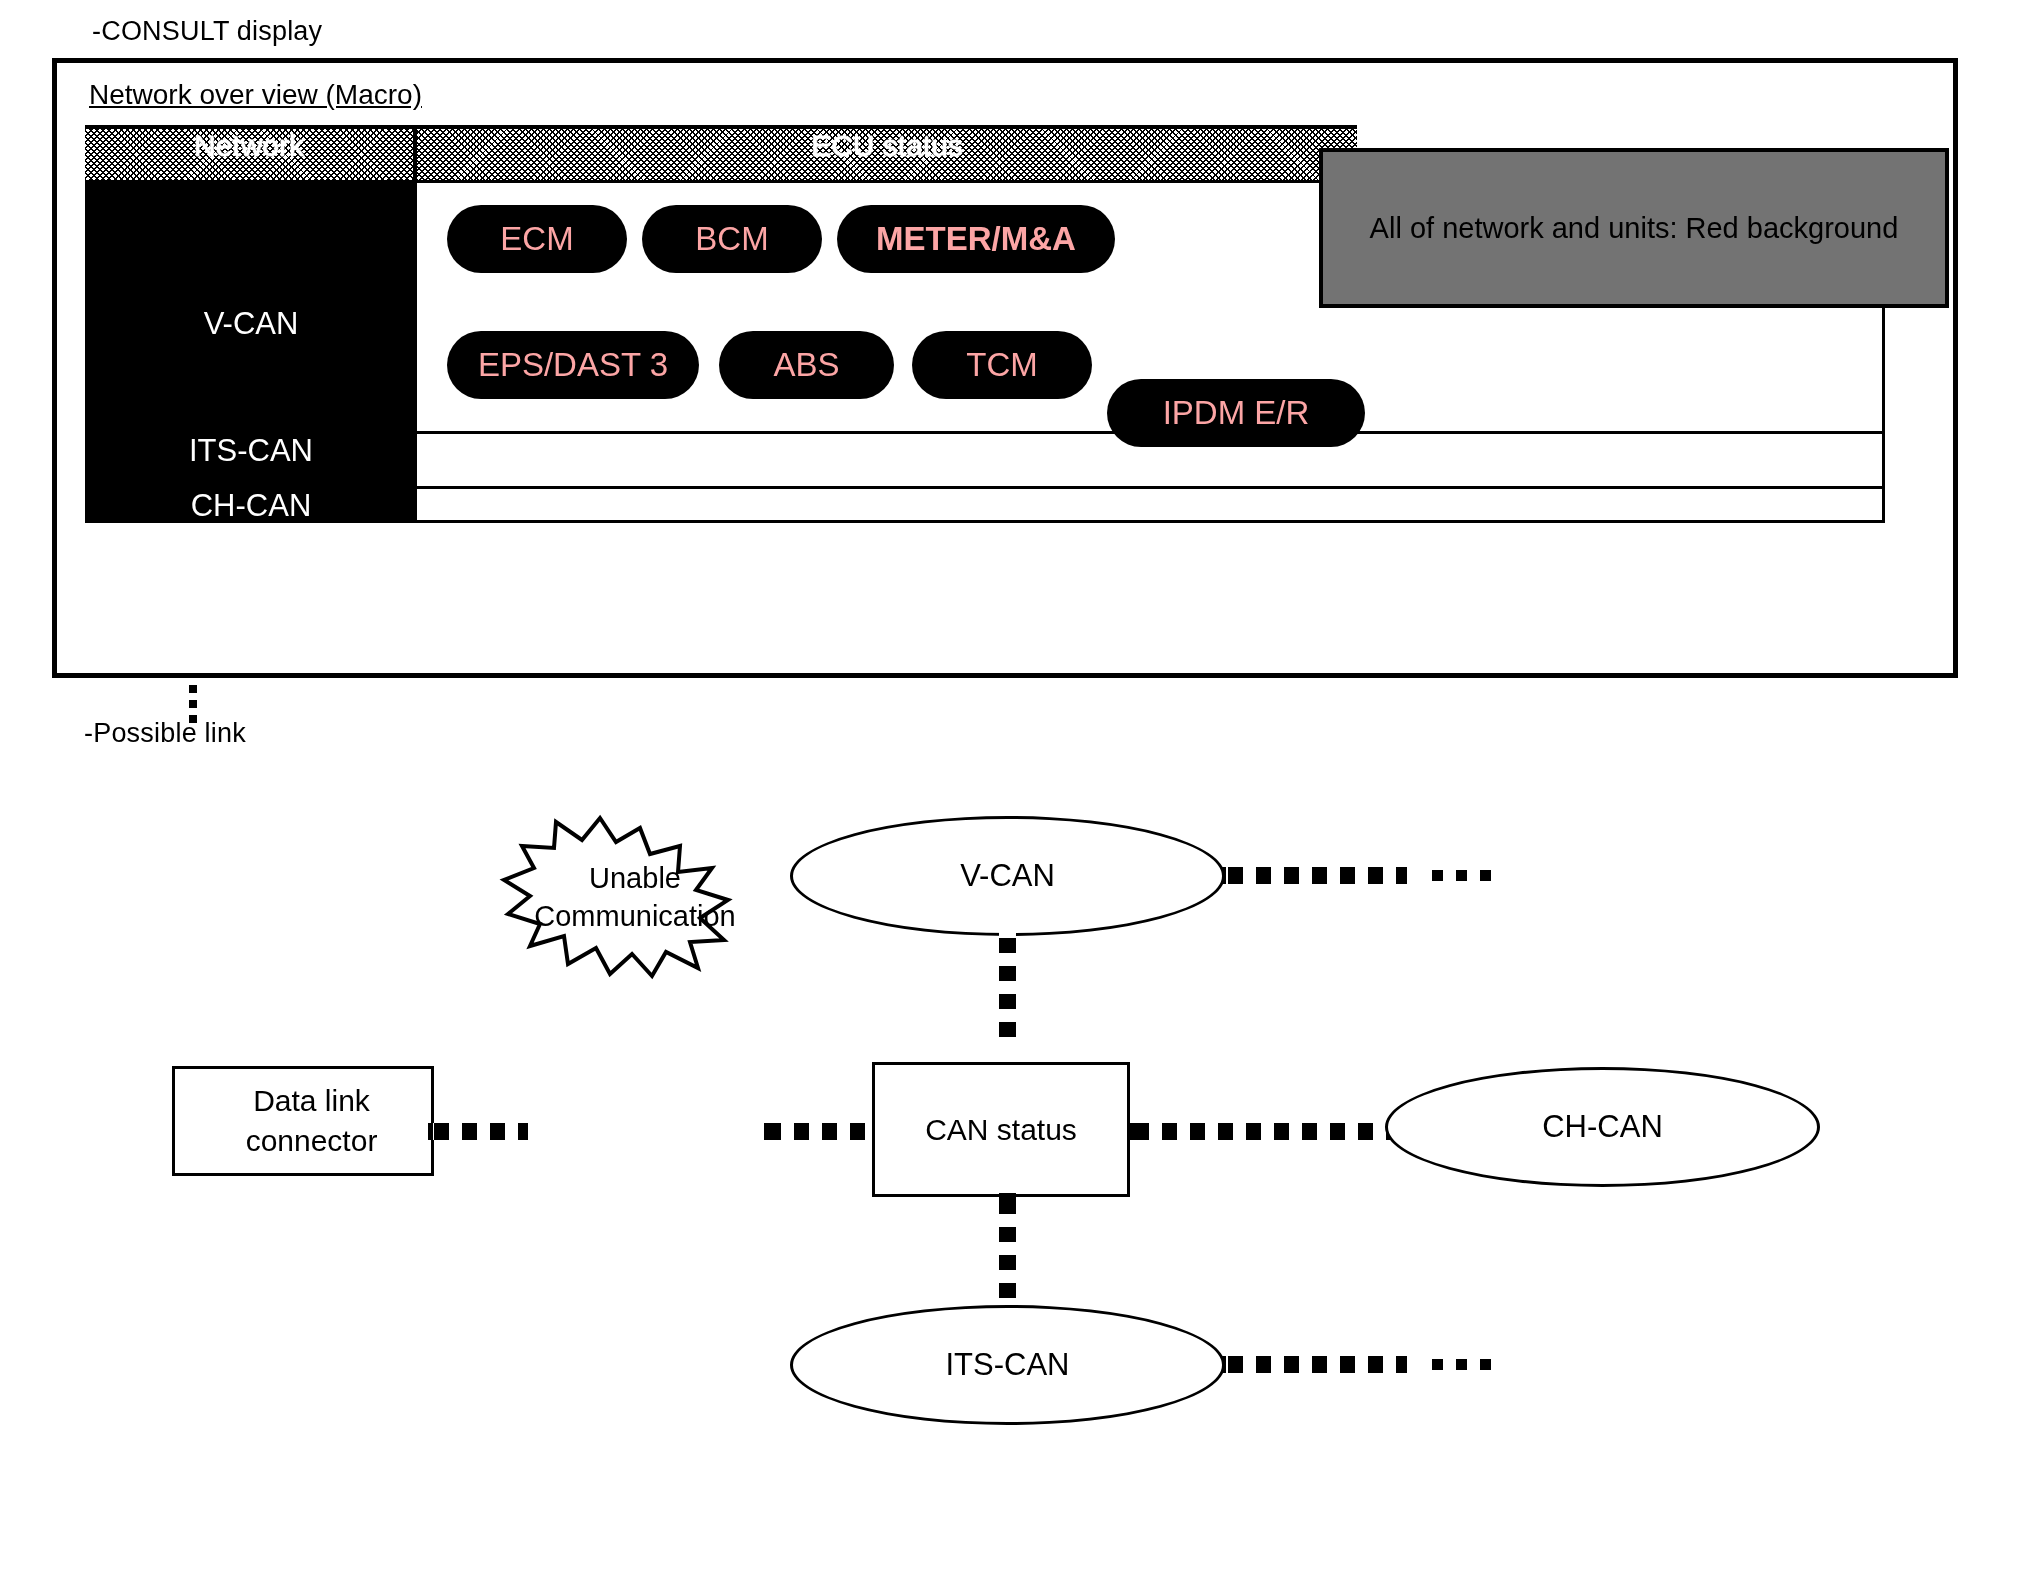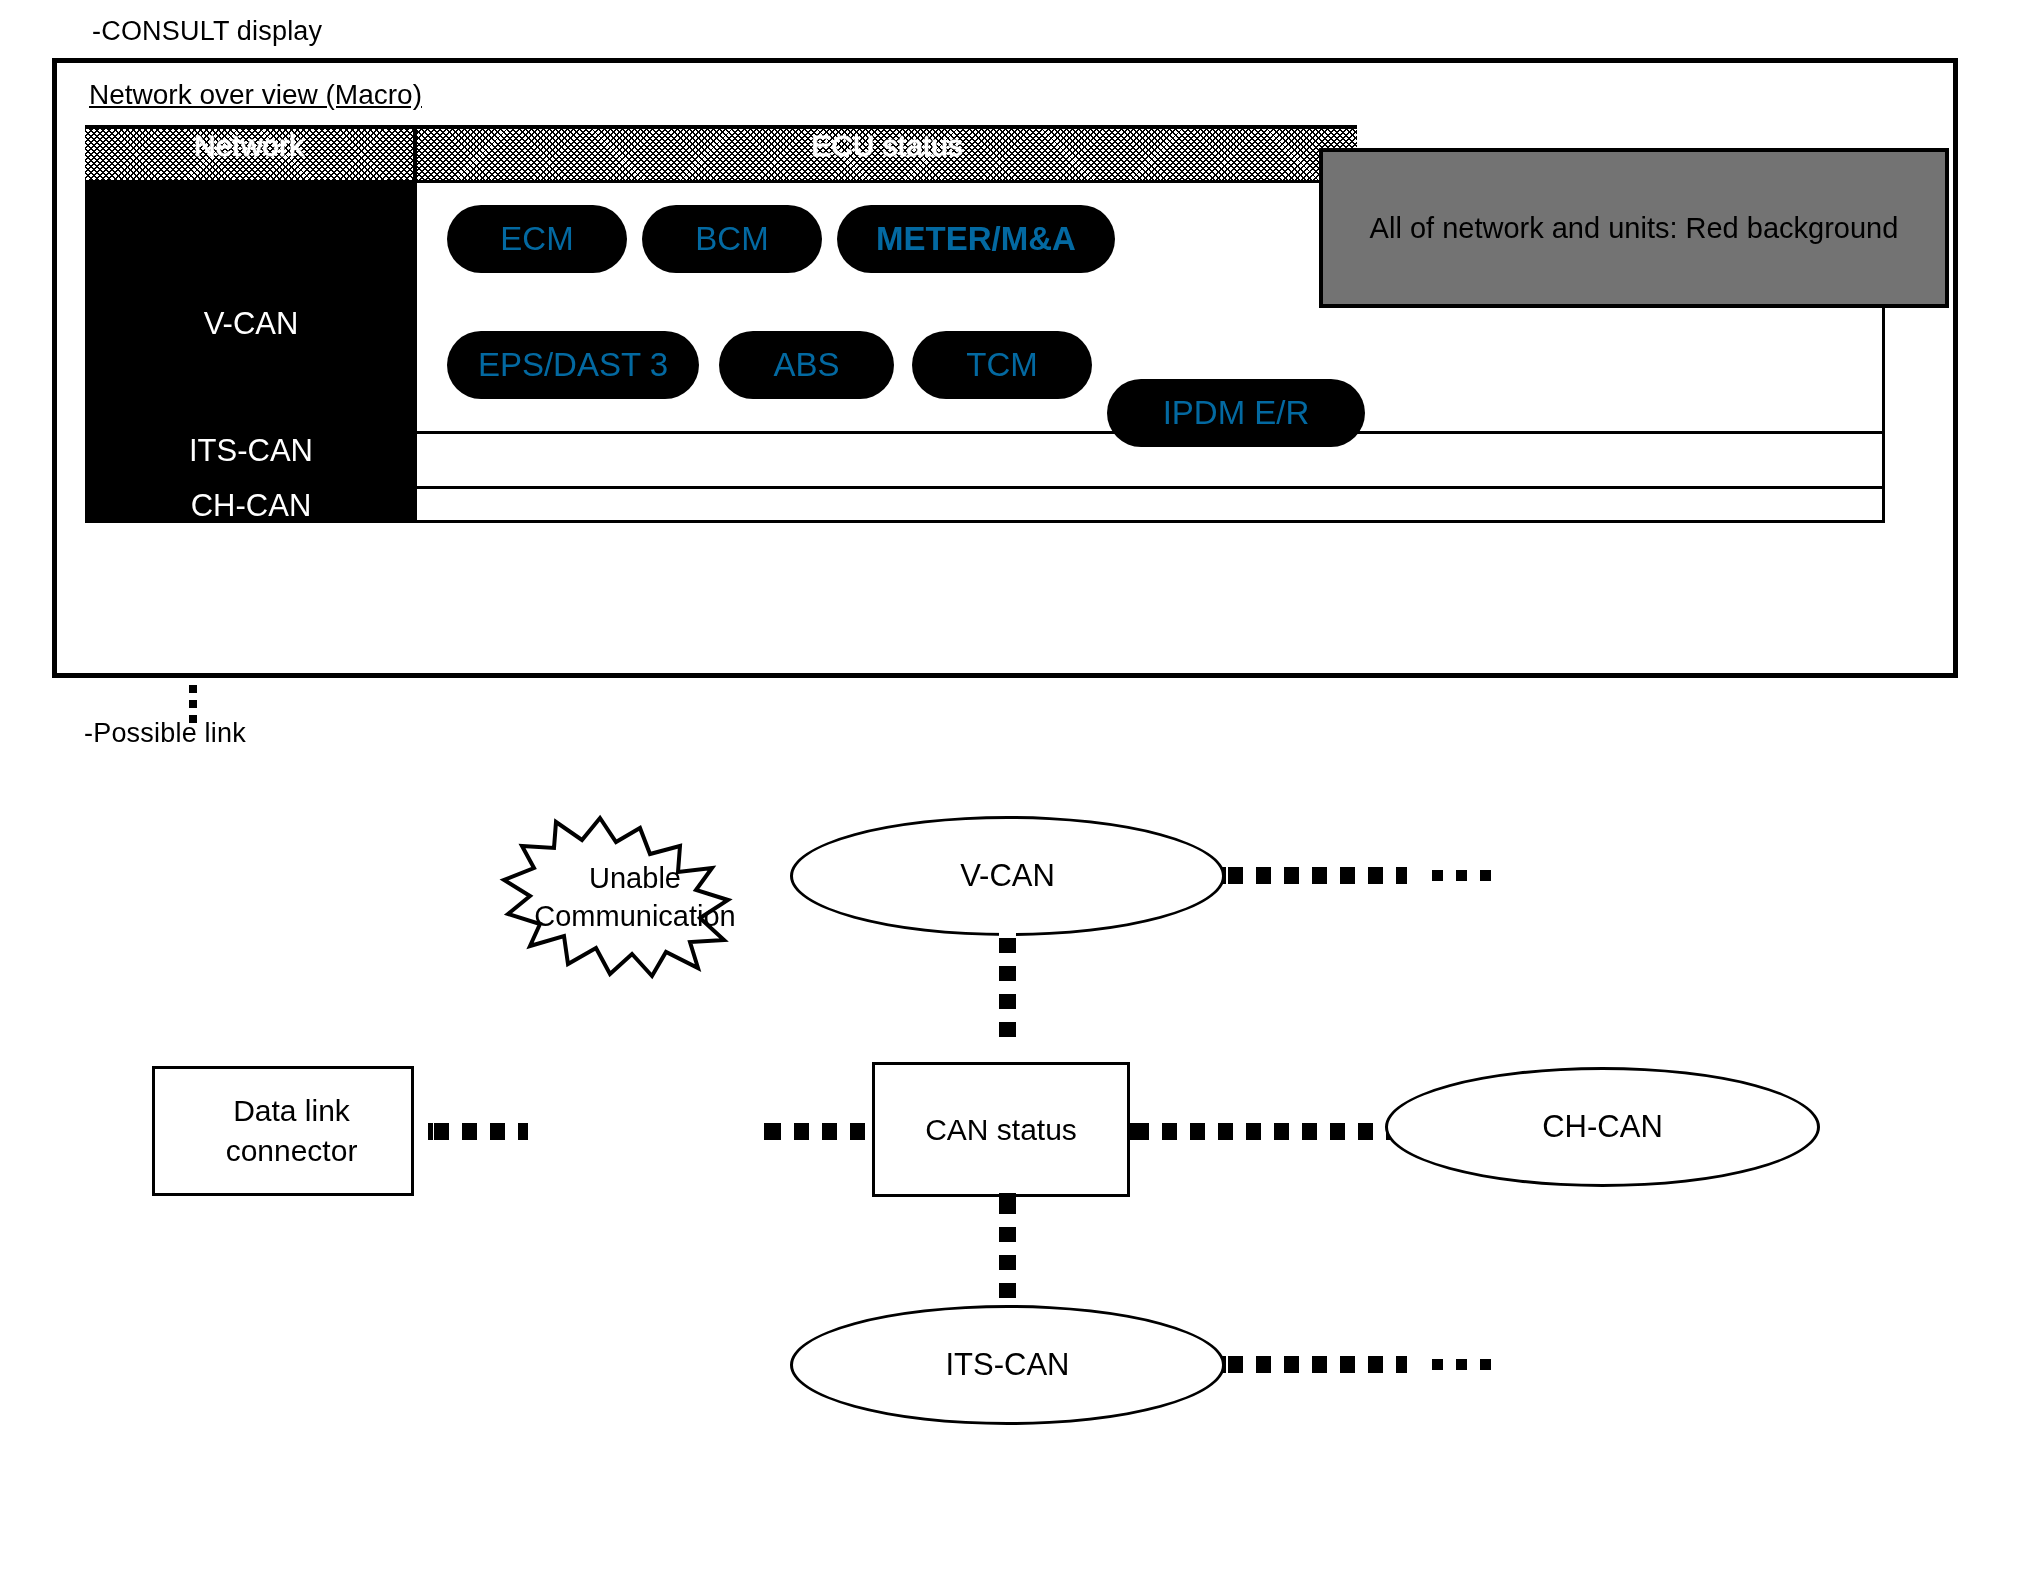--- a/index.html
+++ b/index.html
@@ -114,21 +114,21 @@
   #ecu-area-bottom {
     position: absolute;
     left: 0; bottom: 0; width: 100%;
     border-top: 3px solid #000;
   }
 
   
   .ecu-pill {
     position: absolute;
     background: #000;
-    color: #0369a1;
+    color: #fca5a5;
     border-radius: 34px;
     display: flex;
     align-items: center;
     justify-content: center;
     font-size: 33px;
     white-space: nowrap;
     height: 68px;
   }
 
   
@@ -294,21 +294,21 @@
 
   <div class="bus-h" style="left:1222px; top:107px; width:185px;"></div>
   <div class="ellipsis-dots" style="left:1432px; top:110px;">
     <span></span>
       <span></span>
       <span></span>
   </div>
 
   <div class="bus-v" style="left:999px; top:172px; height:110px;"></div>
 
-  <div class="node-box" style="left:152px; top:306px; width:262px; height:130px;padding-left:17px;">
+  <div class="node-box" style="left:172px; top:306px; width:262px; height:110px;padding-left:17px;">
     <div>
       <div>Data link</div>
       <div>connector</div>
     </div>
   </div>
 
   <div class="bus-h" style="left:428px; top:363px; width:100px;"></div>
 
   <div id="burst">
     <svg viewBox="0 0 270 160" preserveAspectRatio="none" aria-hidden="true">

